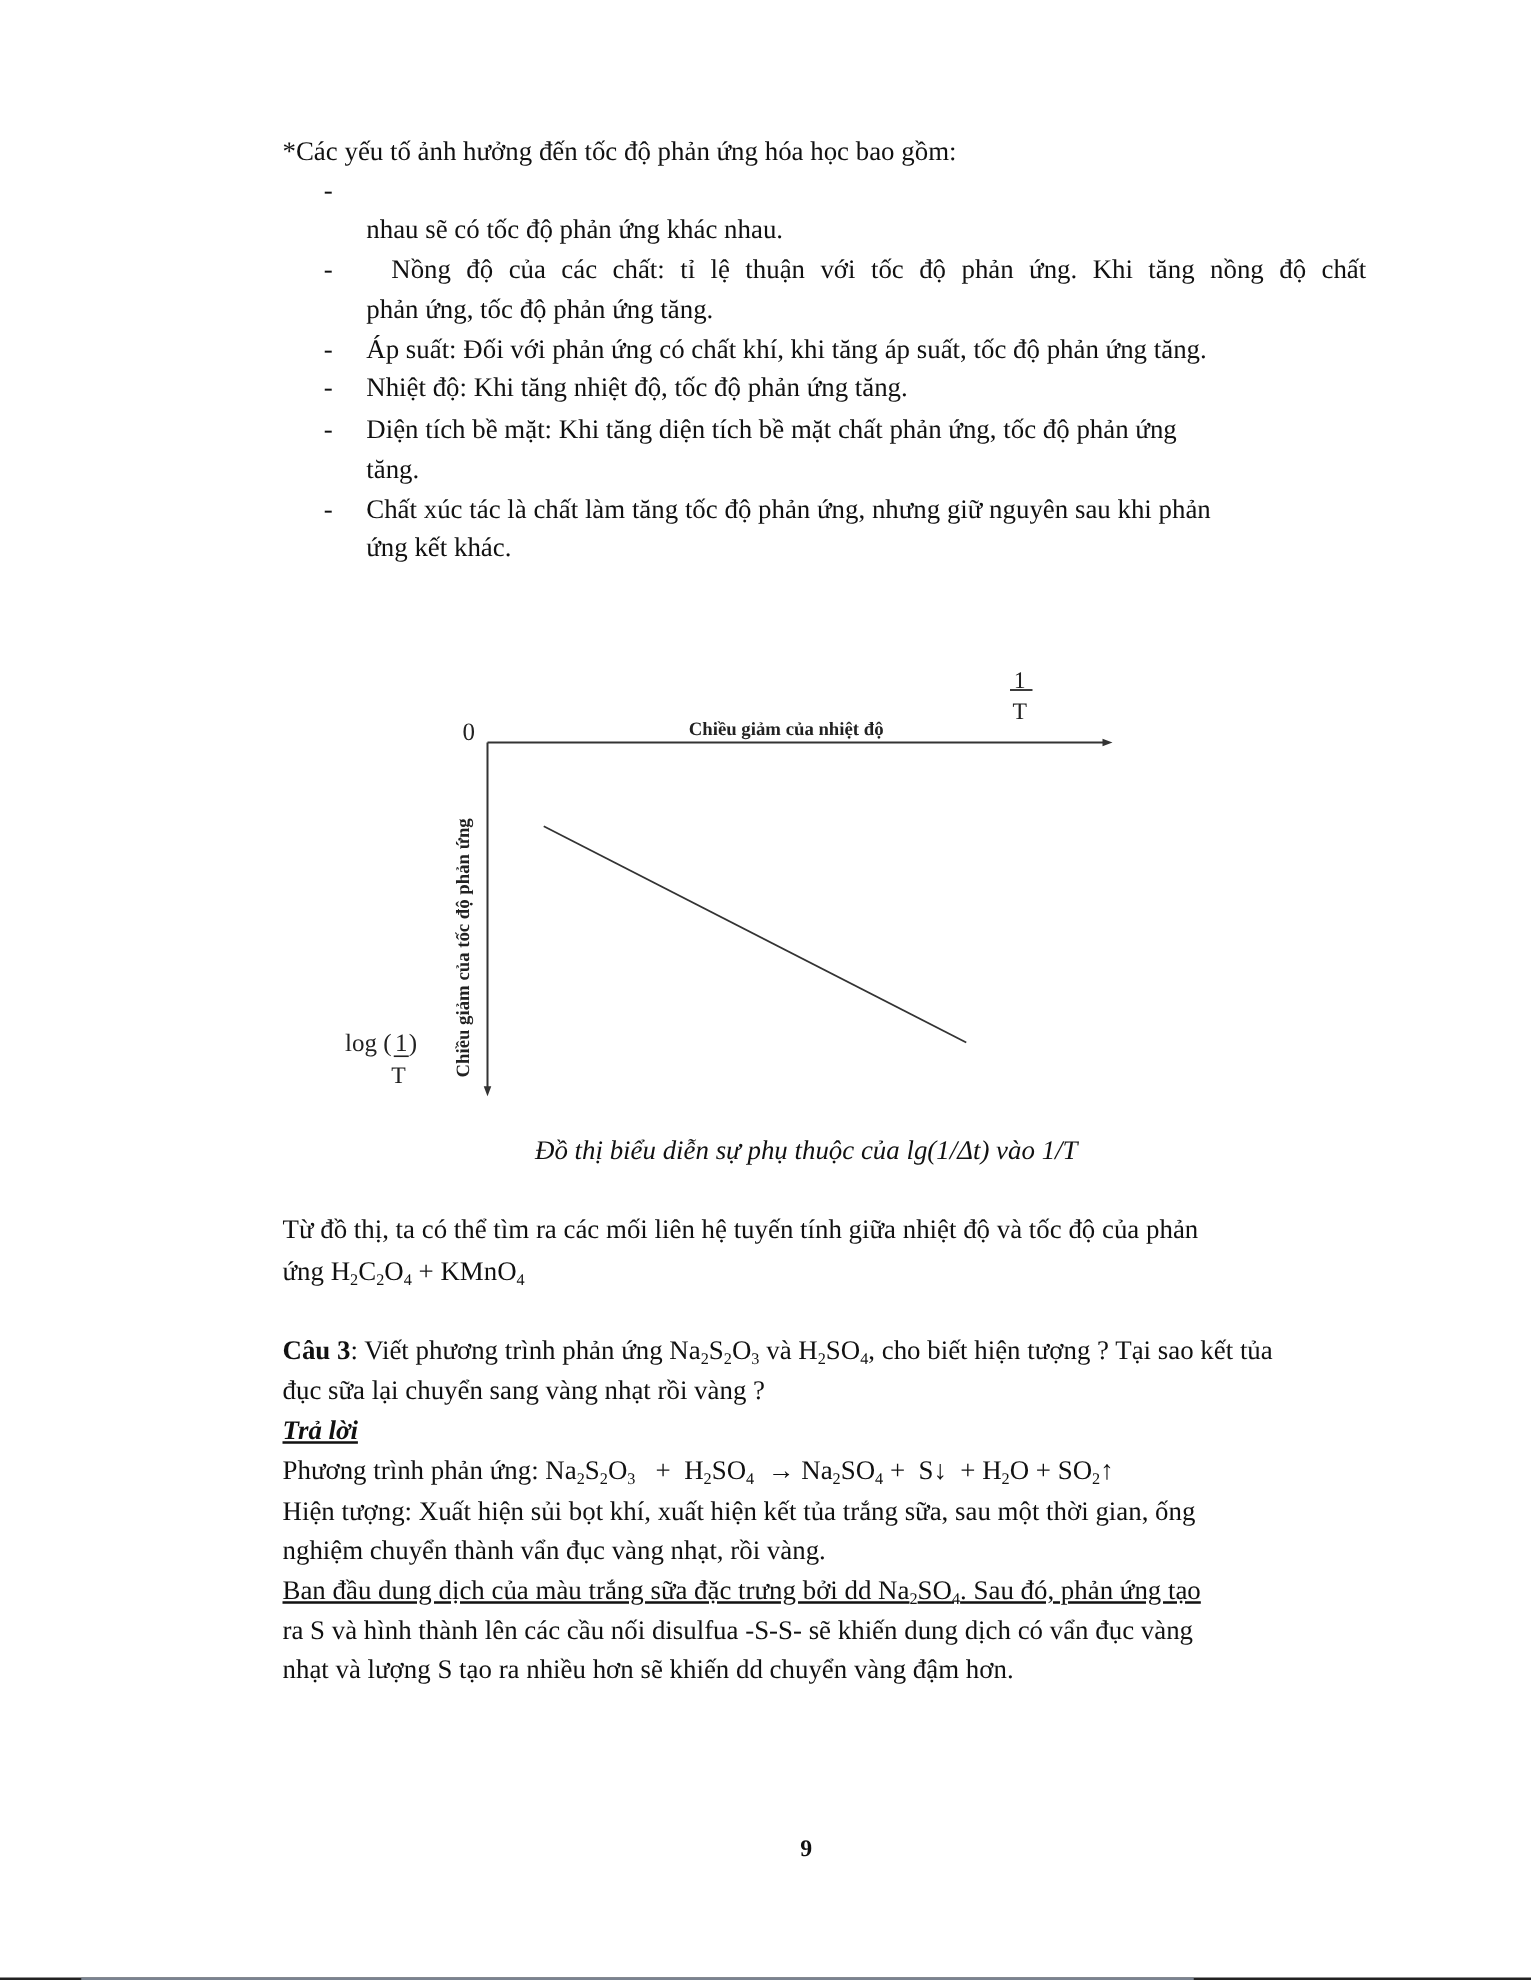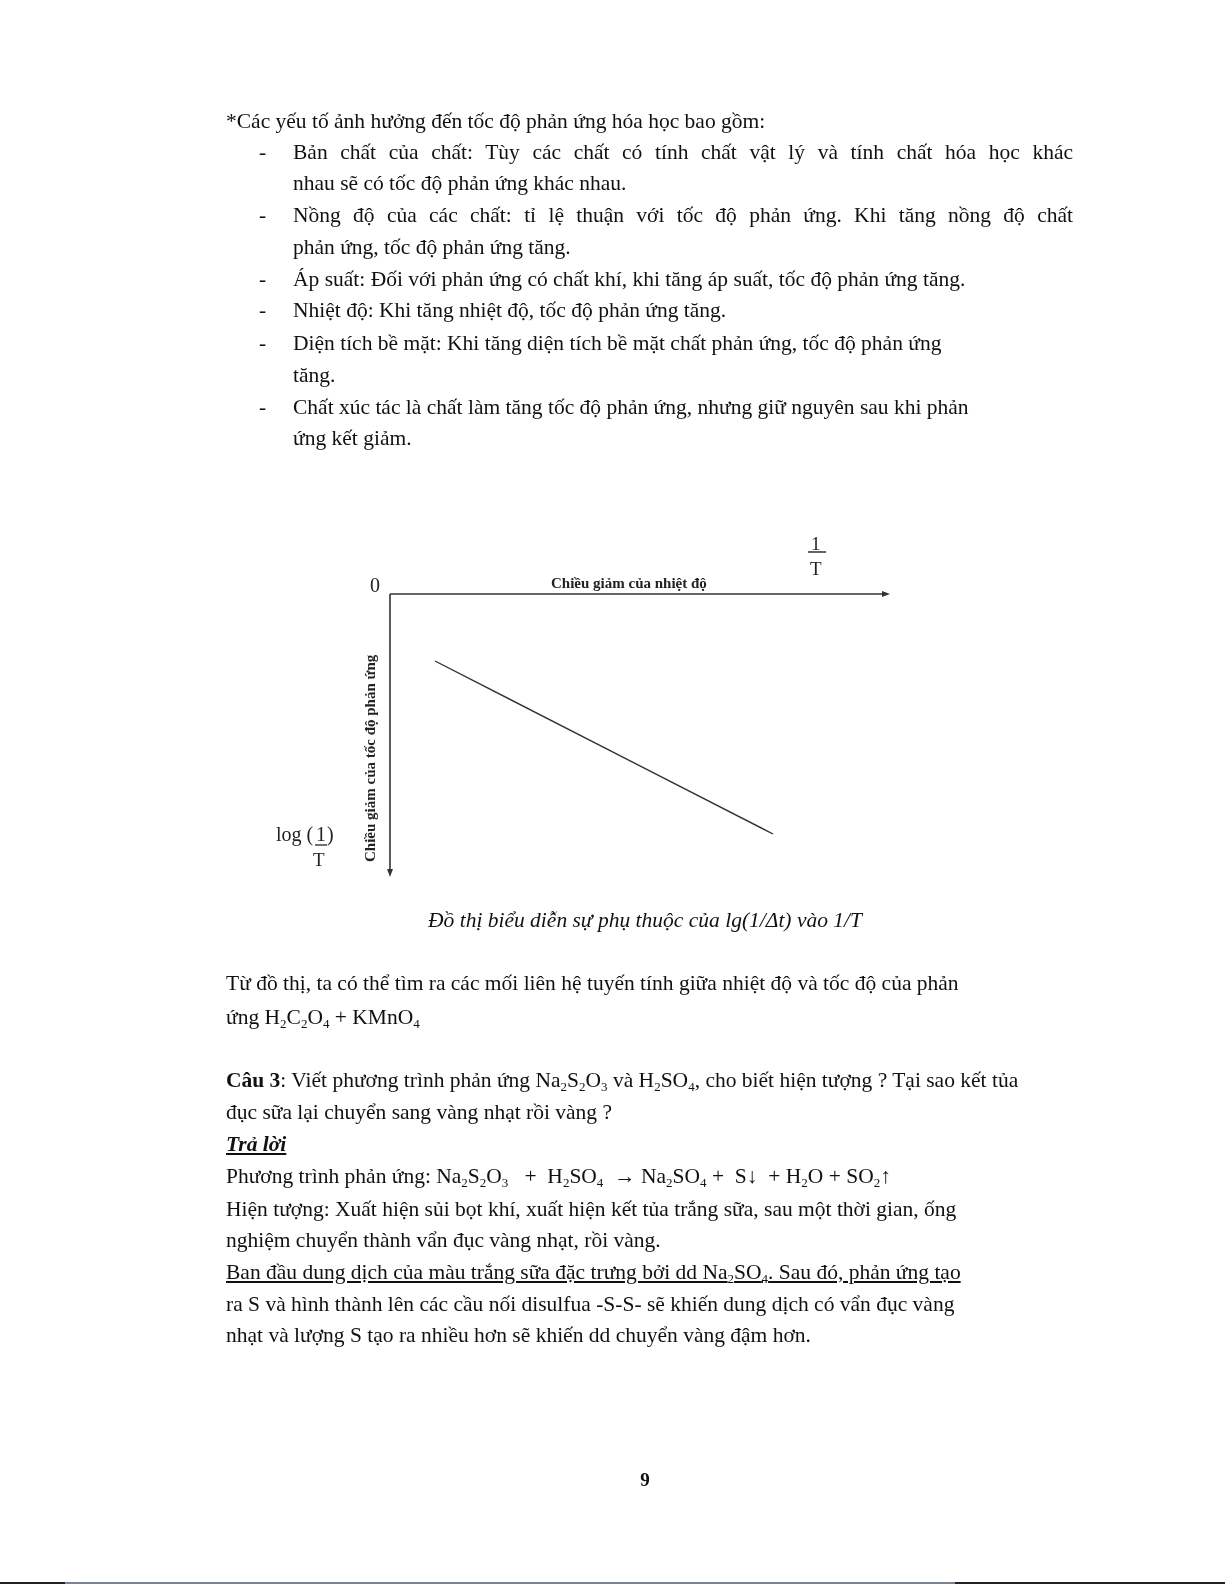--- a/index.html
+++ b/index.html
@@ -23,40 +23,39 @@
   svg text { font-family:"Liberation Serif", serif; }
 </style>
 </head>
 <body>
 
 <div class="page">
 
   <div class="line para-text" style="top:106px;">*Các yếu tố ảnh hưởng đến tốc độ phản ứng hóa học bao gồm:</div>
 
   <span class="bullet-dash" style="top:137px;">-</span>
-  <div class="line bullet-text just" style="top:137px;">Bản chất của chất: Tùy các chất có tính chất vật lý và tính chất hóa học khác</div>
   <div class="line bullet-text" style="top:168px;">nhau sẽ có tốc độ phản ứng khác nhau.</div>
 
   <span class="bullet-dash" style="top:200px;">-</span>
-  <div class="line bullet-text just" style="top:200px;">Nồng độ của các chất: tỉ lệ thuận với tốc độ phản ứng. Khi tăng nồng độ chất</div>
+  <div class="line bullet-text just" style="top:200px;margin-left:20px;">Nồng độ của các chất: tỉ lệ thuận với tốc độ phản ứng. Khi tăng nồng độ chất</div>
   <div class="line bullet-text" style="top:232px;">phản ứng, tốc độ phản ứng tăng.</div>
 
   <span class="bullet-dash" style="top:264px;">-</span>
   <div class="line bullet-text" style="top:264px;">Áp suất: Đối với phản ứng có chất khí, khi tăng áp suất, tốc độ phản ứng tăng.</div>
 
   <span class="bullet-dash" style="top:295px;">-</span>
   <div class="line bullet-text" style="top:295px;">Nhiệt độ: Khi tăng nhiệt độ, tốc độ phản ứng tăng.</div>
 
   <span class="bullet-dash" style="top:328px;">-</span>
   <div class="line bullet-text" style="top:328px;">Diện tích bề mặt: Khi tăng diện tích bề mặt chất phản ứng, tốc độ phản ứng</div>
   <div class="line bullet-text" style="top:360px;">tăng.</div>
 
   <span class="bullet-dash" style="top:392px;">-</span>
   <div class="line bullet-text" style="top:392px;">Chất xúc tác là chất làm tăng tốc độ phản ứng, nhưng giữ nguyên sau khi phản</div>
-  <div class="line bullet-text" style="top:423px;">ứng kết giảm.</div>
+  <div class="line bullet-text" style="top:423px;">ứng kết khác.</div>
 
 
   <svg style="position:absolute; left:0; top:0;" width="1225" height="900">
 
     <line x1="390" y1="594" x2="886" y2="594" stroke="#333" stroke-width="1.6"></line>
     <polygon points="890,594 882,591 882,597" fill="#333"></polygon>
 
     <line x1="390" y1="594" x2="390" y2="872" stroke="#333" stroke-width="1.6"></line>
     <polygon points="390,877 387,869 393,869" fill="#333"></polygon>
 

